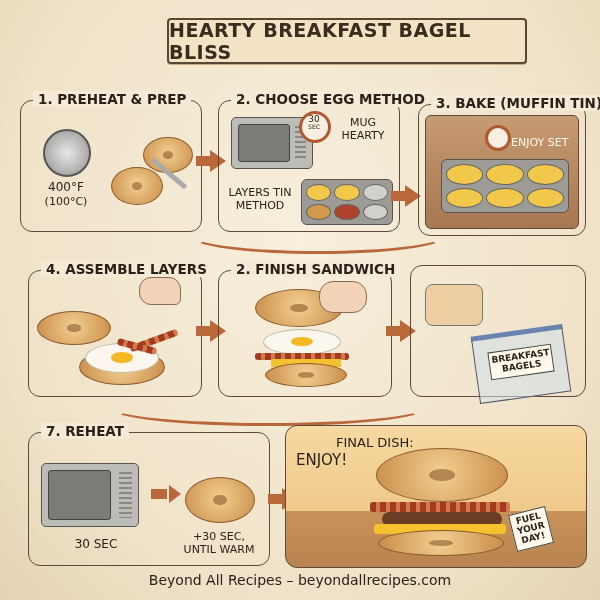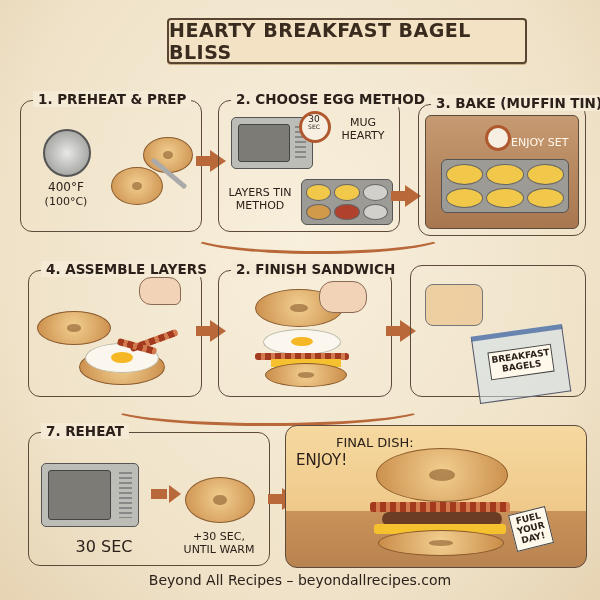--- a/index.html
+++ b/index.html
@@ -125,21 +125,21 @@
 </div>
 
 <div class="curve" style="left:110px;top:390px;width:310px;height:30px;border-color:transparent transparent #b9683a transparent;"></div>
 
 <div class="panel" style="left:28px;top:432px;width:240px;height:132px;">
   <div class="ptitle">7. REHEAT</div>
   <div class="micro" style="left:12px;top:30px;width:96px;height:62px;">
       <div class="win"></div>
       <div class="pad"></div>
     </div>
-  <div class="lbl" style="left:40px;top:105px;width:70px;font-size:16px;">30 SEC</div>
+  <div class="lbl" style="left:32px;top:105px;width:70px;font-size:12px;">30 SEC</div>
   <div class="arrow" style="left:140px;top:52px;border-left-width:12px;border-top-width:9px;border-bottom-width:9px;"></div>
   <div class="bagel" style="left:156px;top:44px;width:68px;height:44px;"></div>
   <div class="lbl" style="left:148px;top:98px;width:84px;">+30 SEC,</div>
   <div class="lbl" style="left:148px;top:111px;width:84px;">UNTIL WARM</div>
 </div>
 <div class="arrow" style="left:282px;top:488px;"></div>
 
 <div class="final">
   <div class="lbl" style="left:10px;top:10px;text-align:left;font-size:13px;margin-left:40px;">FINAL DISH:</div>
   <div class="lbl" style="left:10px;top:26px;text-align:left;font-size:15px;">ENJOY!</div>

